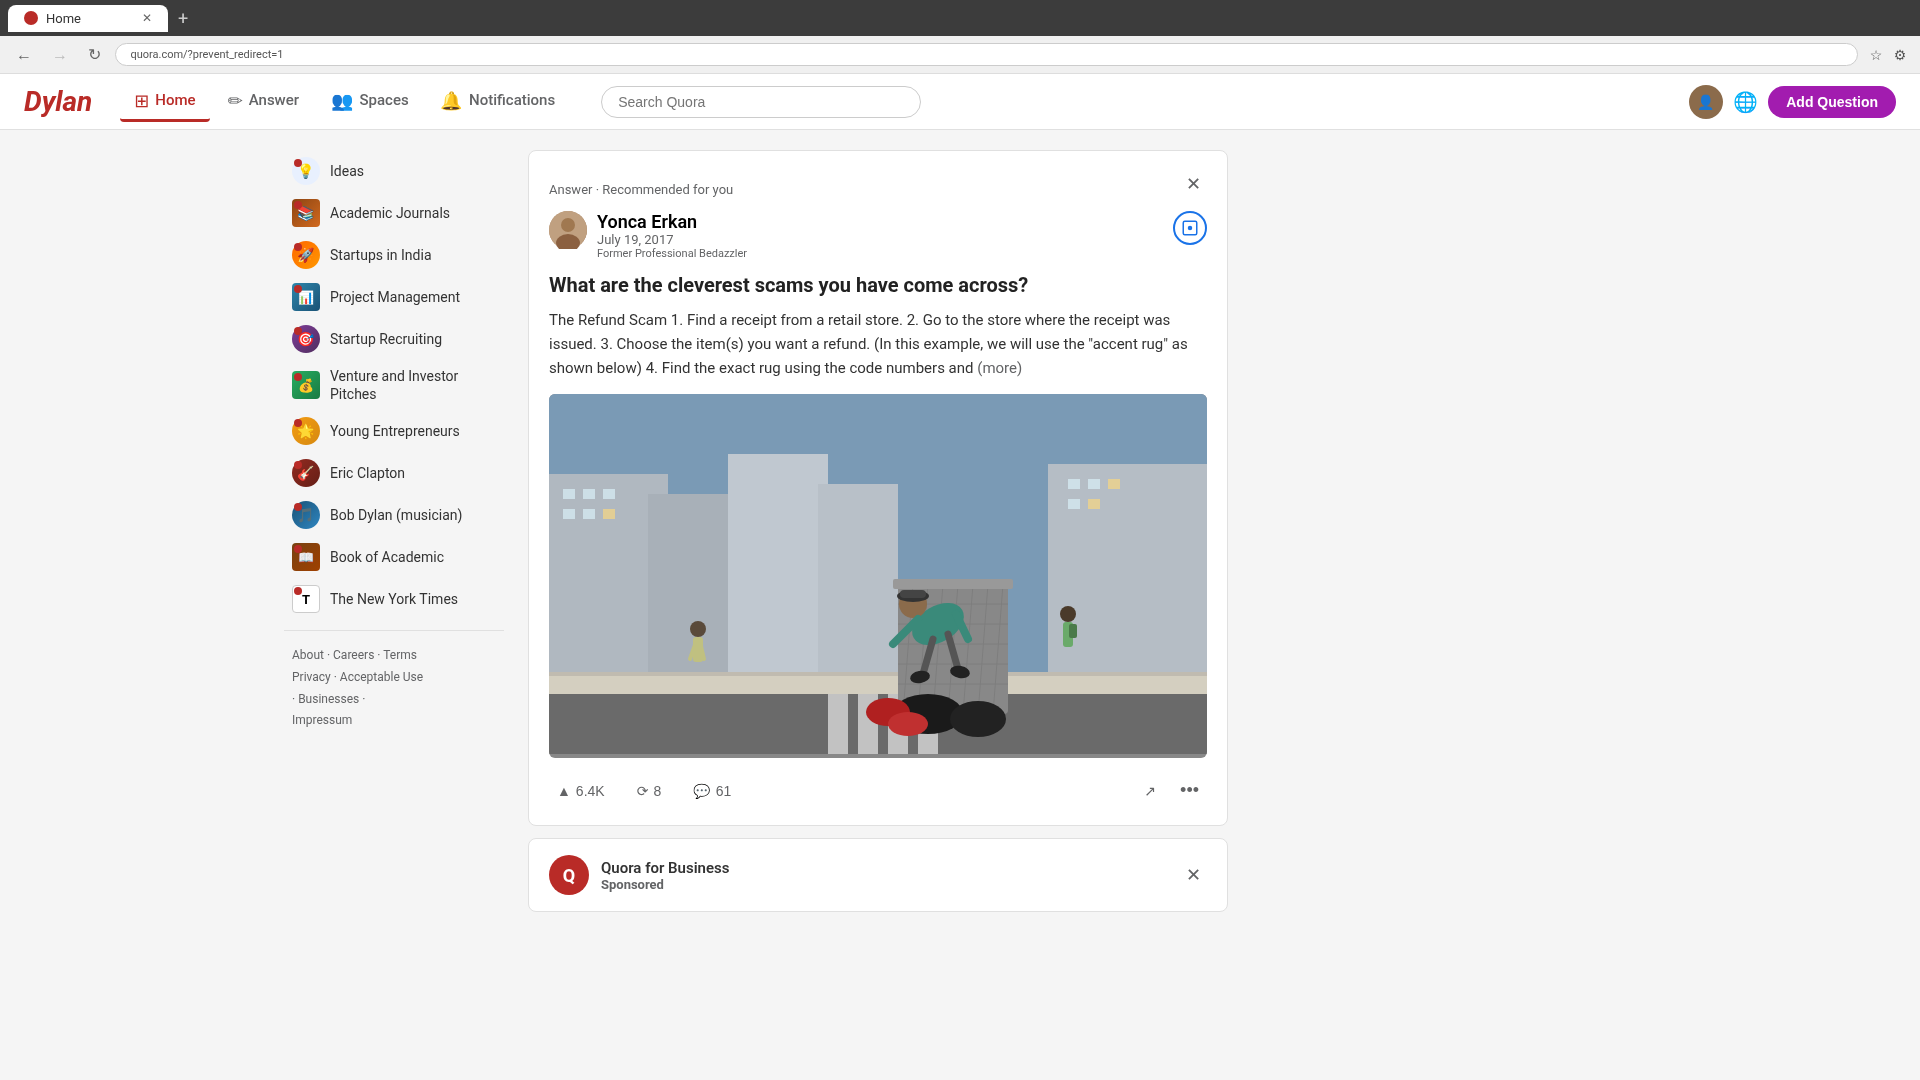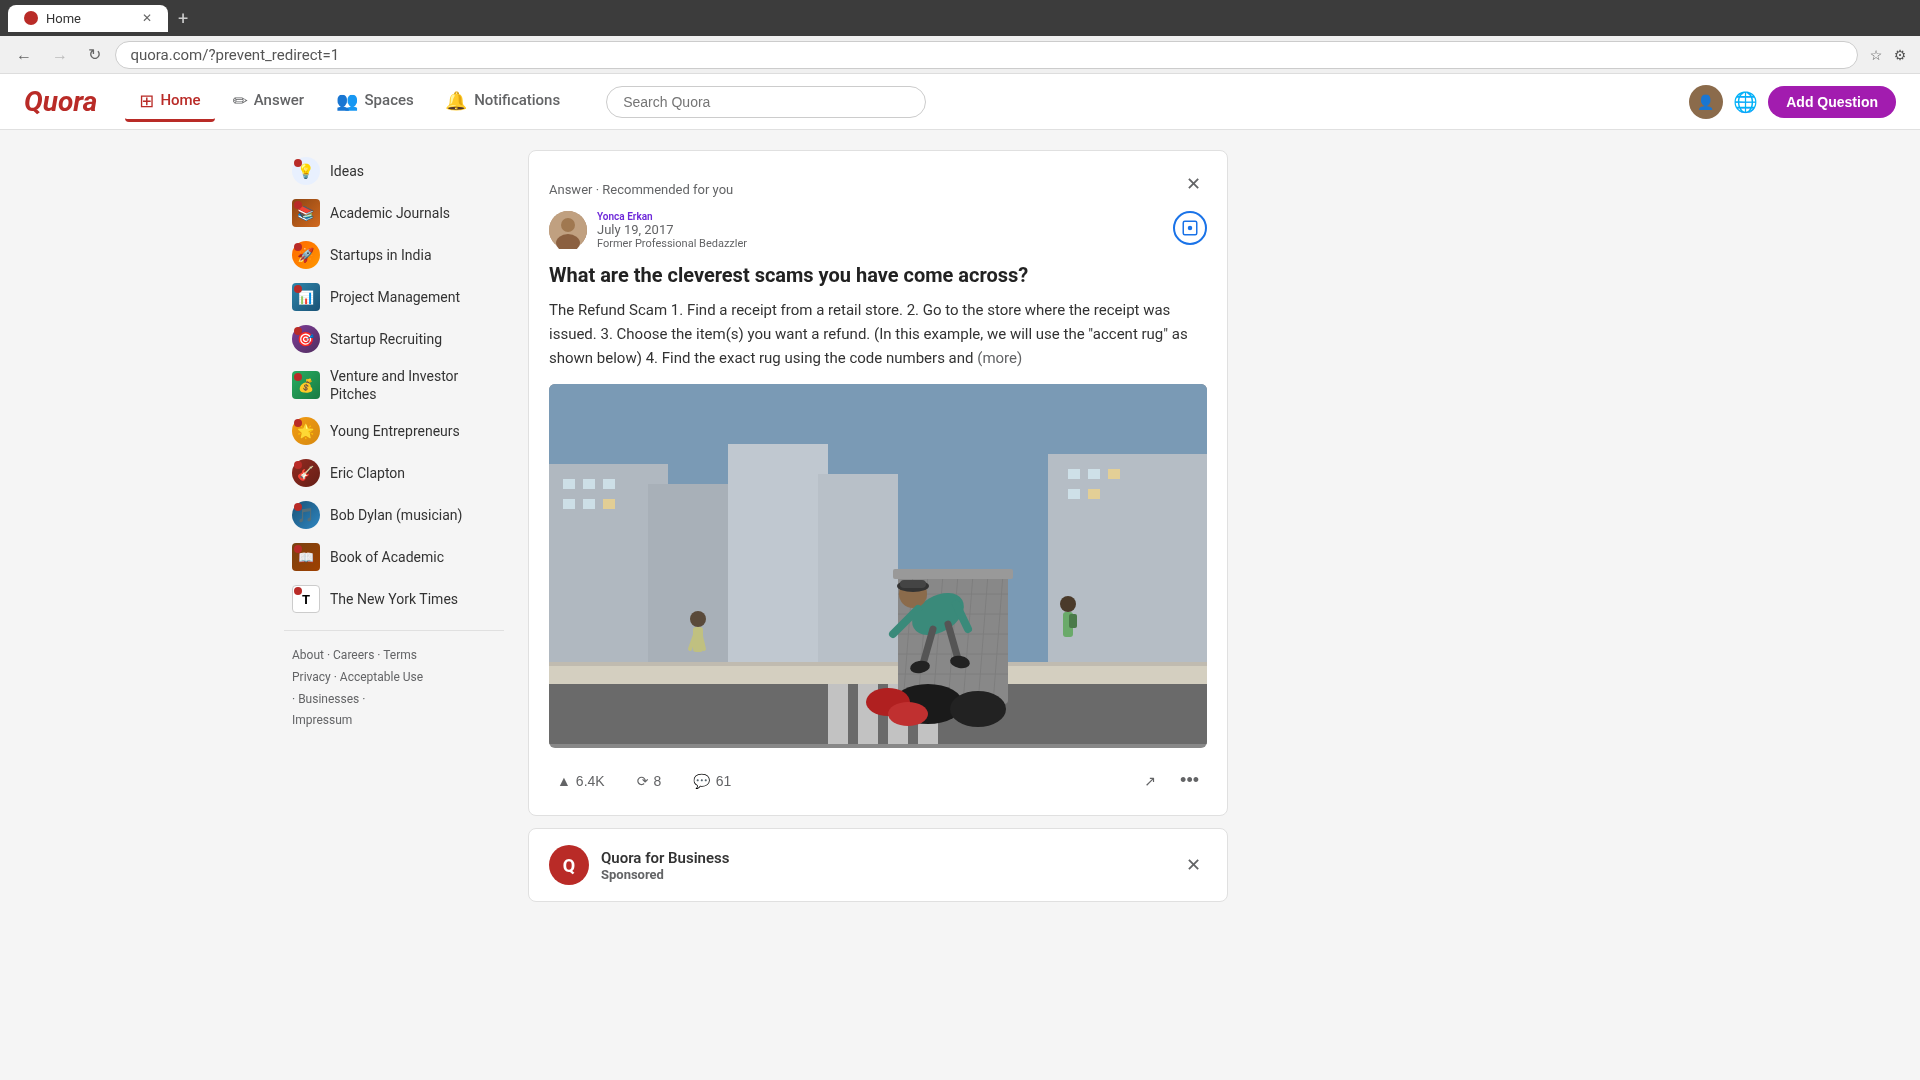--- a/index.html
+++ b/index.html
@@ -10,21 +10,21 @@
     .browser-tabs { display: flex; align-items: center; gap: 4px; }
     .browser-tab { background: #fff; border-radius: 8px 8px 0 0; padding: 6px 16px; font-size: 13px; color: #333; display: flex; align-items: center; gap: 8px; min-width: 160px; }
     .browser-tab .favicon { width: 14px; height: 14px; background: #b92b27; border-radius: 50%; }
     .tab-close { margin-left: auto; color: #666; font-size: 12px; cursor: pointer; }
     .new-tab-btn { color: #ccc; font-size: 18px; cursor: pointer; padding: 2px 6px; }
 
     .browser-bar { background: #f0f0f0; height: 38px; display: flex; align-items: center; padding: 0 10px; gap: 8px; border-bottom: 1px solid #ddd; }
     .nav-btn { color: #666; font-size: 16px; cursor: pointer; padding: 4px 6px; background: none; border: none; }
     .nav-btn:disabled { color: #bbb; }
     .url-bar { flex: 1; background: #fff; border: 1px solid #ccc; border-radius: 20px; padding: 4px 14px; font-size: 13px; color: #333; display: flex; align-items: center; }
-    .url-text { font-size: 15px; color: #555; }
+    .url-text { font-size: 11px; color: #555; }
     .browser-icons { display: flex; gap: 4px; margin-left: auto; }
     .browser-icon { width: 20px; height: 20px; display: flex; align-items: center; justify-content: center; font-size: 14px; color: #555; cursor: pointer; }
 
     
     .quora-header { background: #fff; border-bottom: 1px solid #e0e0e0; height: 56px; display: flex; align-items: center; padding: 0 24px; gap: 20px; position: sticky; top: 0; z-index: 100; }
     .quora-logo { font-size: 28px; font-weight: bold; color: #b92b27; font-style: italic; margin-right: 8px; }
     .nav-items { display: flex; align-items: center; gap: 4px; }
     .nav-item { display: flex; align-items: center; gap: 6px; padding: 8px 14px; border-radius: 4px; cursor: pointer; color: #636466; font-size: 15px; font-weight: 500; text-decoration: none; border-bottom: 3px solid transparent; }
     .nav-item.active { color: #b92b27; border-bottom: 3px solid #b92b27; }
     .nav-icon { font-size: 18px; }
@@ -48,21 +48,21 @@
     .sidebar-footer a { color: #636466; text-decoration: none; }
 
     
     .card { background: #fff; border: 1px solid #e0e0e0; border-radius: 8px; margin-bottom: 12px; padding: 20px; }
     .card-header { display: flex; align-items: flex-end; justify-content: space-between; margin-bottom: 14px; }
     .card-label { font-size: 13px; color: #636466; }
     .close-btn { background: none; border: none; cursor: pointer; color: #636466; font-size: 18px; padding: 2px 6px; }
     .author-row { display: flex; align-items: flex-start; gap: 10px; margin-bottom: 12px; }
     .author-avatar { width: 38px; height: 38px; border-radius: 50%; background: linear-gradient(135deg, #c0a080, #8b6040); flex-shrink: 0; display: flex; align-items: center; justify-content: center; color: #fff; font-size: 16px; }
     .author-info { flex: 1; }
-    .author-name { font-weight: 600; font-size: 10px; color: #6d28d9; }
+    .author-name { font-weight: 600; font-size: 18px; color: #000000; }
     .author-date { font-size: 13px; color: #636466; }
     .author-title { font-size: 11px; color: #636466; }
     .author-action-btn { width: 34px; height: 34px; border: 2px solid #1a73e8; border-radius: 50%; display: flex; align-items: center; justify-content: center; color: #1a73e8; cursor: pointer; }
 
     .question-title { font-size: 20px; font-weight: 700; color: #222; margin-bottom: 10px; line-height: 1.3; }
     .answer-text { font-size: 15px; color: #333; line-height: 1.6; margin-bottom: 14px; }
     .more-link { color: #636466; cursor: pointer; }
     .answer-image { width: 100%; border-radius: 6px; overflow: hidden; margin-bottom: 14px; background: #888; }
 
     .action-bar { display: flex; align-items: center; gap: 16px; padding-top: 4px; }
@@ -102,21 +102,21 @@
   <div class="url-bar">
     <span class="url-text">quora.com/?prevent_redirect=1</span>
   </div>
   <div class="browser-icons">
     <span class="browser-icon">☆</span>
     <span class="browser-icon">⚙</span>
   </div>
 </div>
 
 <header class="quora-header">
-  <div class="quora-logo">Quora</div>
+  <div class="quora-logo">Dylan</div>
   <nav class="nav-items">
     <a class="nav-item active">
       <span class="nav-icon">⊞</span>
       <span>Home</span>
     </a>
     <a class="nav-item">
       <span class="nav-icon">✏</span>
       <span>Answer</span>
     </a>
     <a class="nav-item">

